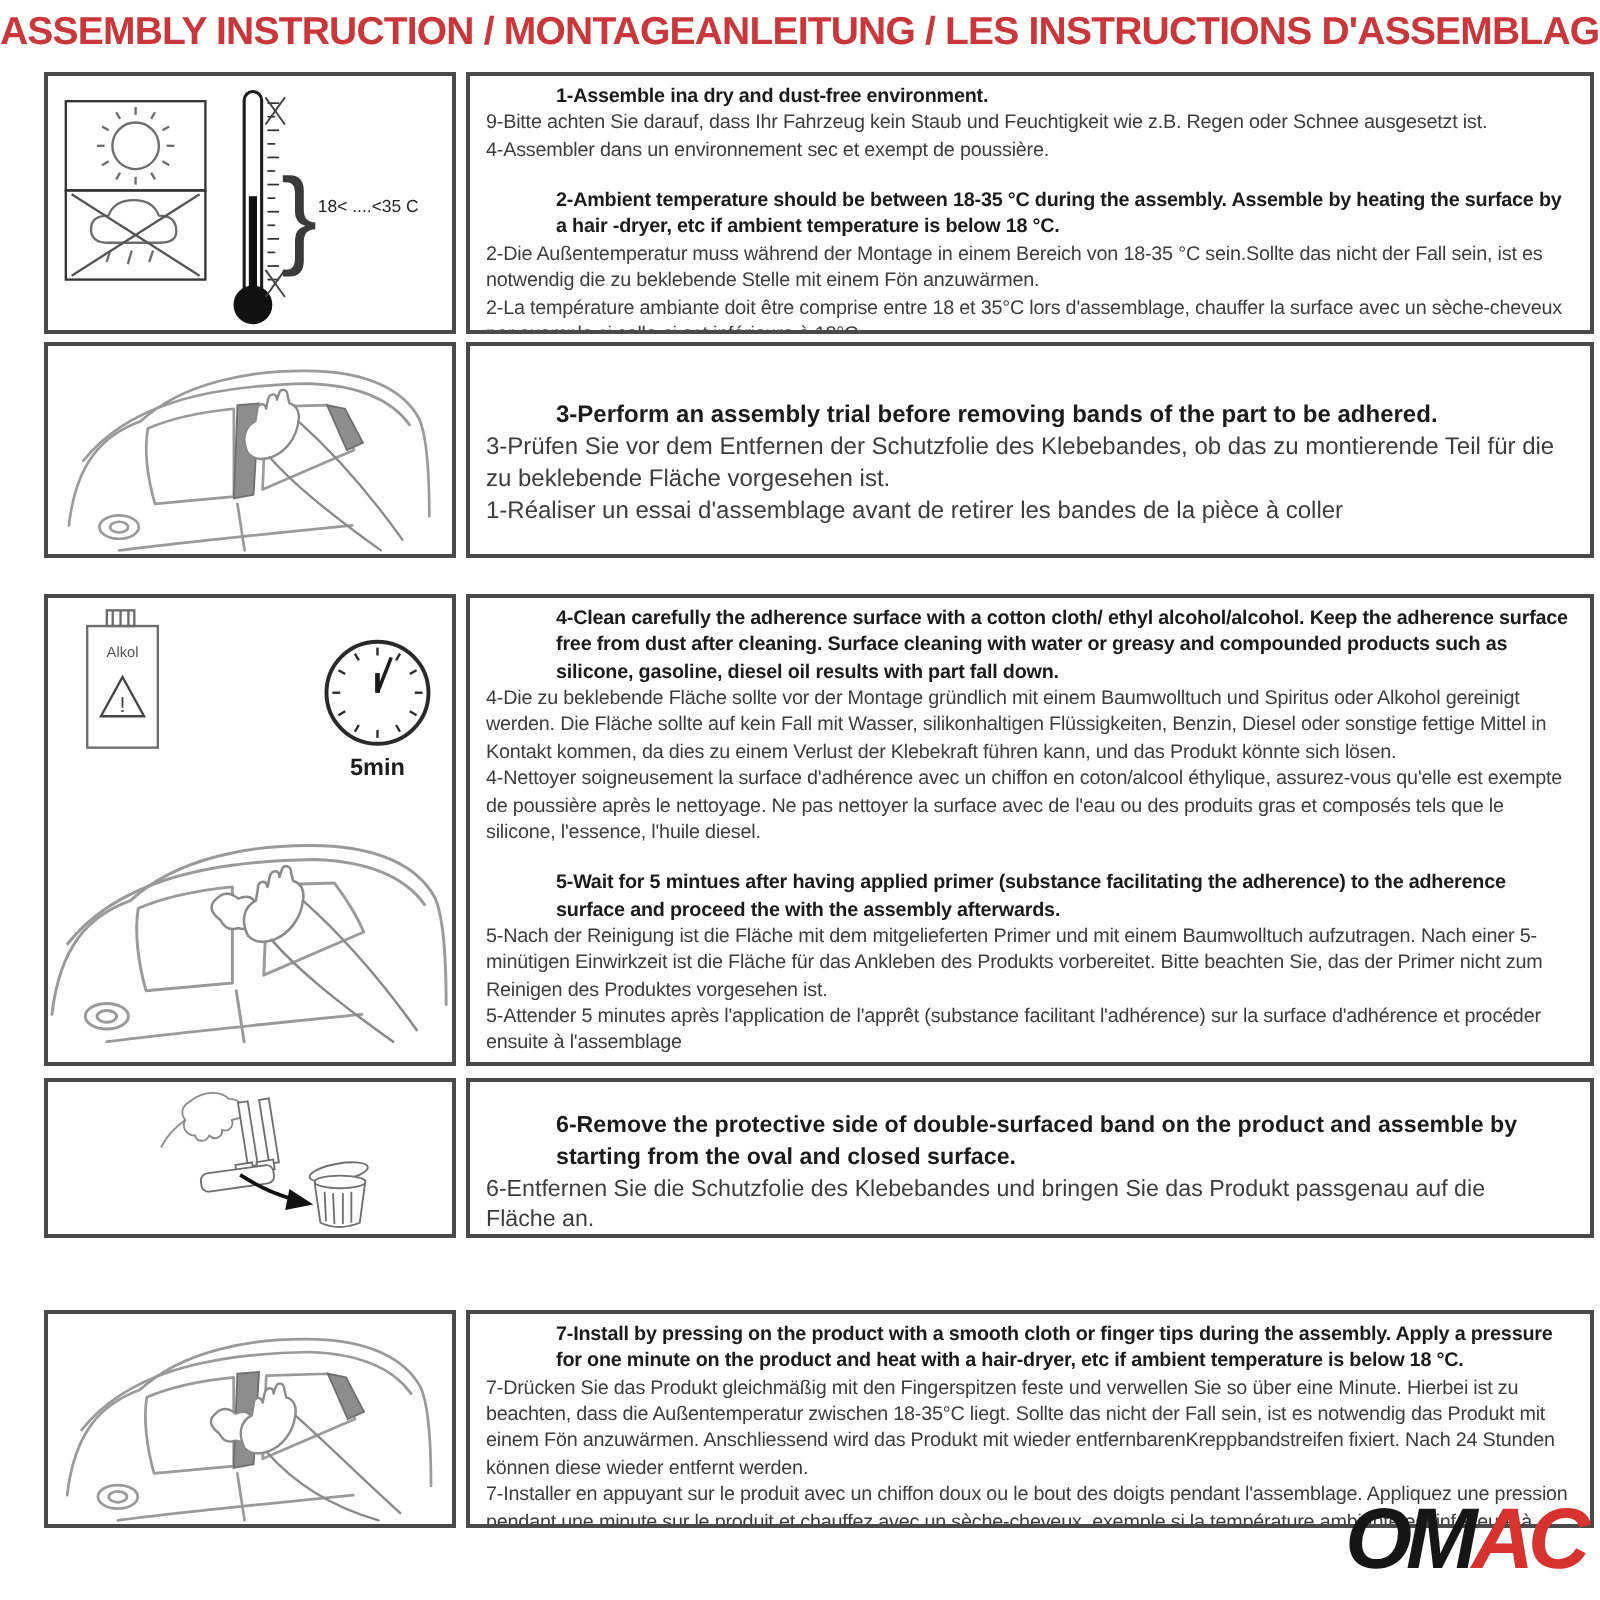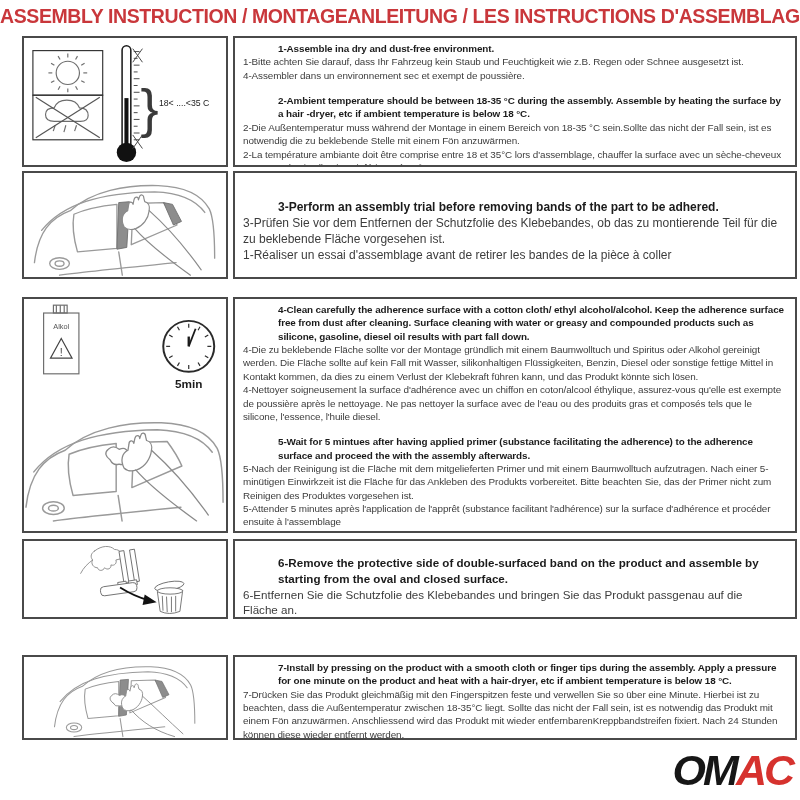--- a/index.html
+++ b/index.html
@@ -11,21 +11,21 @@
   .page-title{
     position:absolute;top:5px;left:0;width:100%;text-align:center;
     font-size:19.5px;font-weight:bold;letter-spacing:-0.4px;color:#C9373B;
     white-space:nowrap;
   }
   .row{position:absolute;left:22px;right:3px;display:flex;align-items:stretch;}
   #row1{top:36px;height:131px;}
   #row2{top:171px;height:108px;}
   #row3{top:297px;height:236px;}
   #row4{top:539px;height:80px;}
-  #row5{top:655px;height:85px;}
+  #row5{top:655px;height:109px;}
   .illu{
     width:206px;flex:0 0 206px;box-sizing:border-box;
     border:2px solid #4a4a4a;background:#fff;overflow:hidden;
   }
   .illu svg{display:block;width:100%;height:100%;}
   .textbox{
     flex:1;margin-left:5px;box-sizing:border-box;
     border:2px solid #4a4a4a;background:#fff;
     padding:4px 8px;overflow:hidden;
   }
@@ -116,21 +116,21 @@
           <line x1="111" y1="100" x2="121" y2="114"></line>
             <line x1="121" y1="100" x2="111" y2="114"></line>
         </g>
         <text x="119" y="92" font-size="56" fill="#3a3a3a" font-family="Liberation Sans, sans-serif">}</text>
         <text x="138" y="70" font-size="9" fill="#222" font-family="Liberation Sans, sans-serif">18&lt; ....&lt;35 C</text>
       </g>
     </svg>
   </div>
   <div class="textbox fs-s">
     <p class="en">1-Assemble ina dry and dust-free environment.</p>
-    <p class="bt">1-Bitte achten Sie darauf, dass Ihr Fahrzeug kein Staub und Feuchtigkeit wie z.B. Regen oder Schnee ausgesetzt ist.</p>
+    <p class="bt">9-Bitte achten Sie darauf, dass Ihr Fahrzeug kein Staub und Feuchtigkeit wie z.B. Regen oder Schnee ausgesetzt ist.</p>
     <p class="bt">4-Assembler dans un environnement sec et exempt de poussière.</p>
     <div class="gap"></div>
     <p class="en">2-Ambient temperature should be between 18-35 °C  during the assembly. Assemble by heating the surface by a hair -dryer, etc if ambient temperature is below 18 °C.</p>
     <p class="bt">2-Die Außentemperatur muss während der Montage in einem Bereich von 18-35 °C  sein.Sollte das nicht der Fall sein, ist es notwendig die zu beklebende Stelle mit einem Fön anzuwärmen.</p>
     <p class="bt">2-La température ambiante doit être comprise entre 18 et 35°C lors d'assemblage, chauffer la surface avec un sèche-cheveux par exemple si celle-ci est inférieure à 18°C.</p>
   </div>
 </div>
 
 <div class="row" id="row2">
   <div class="illu">

